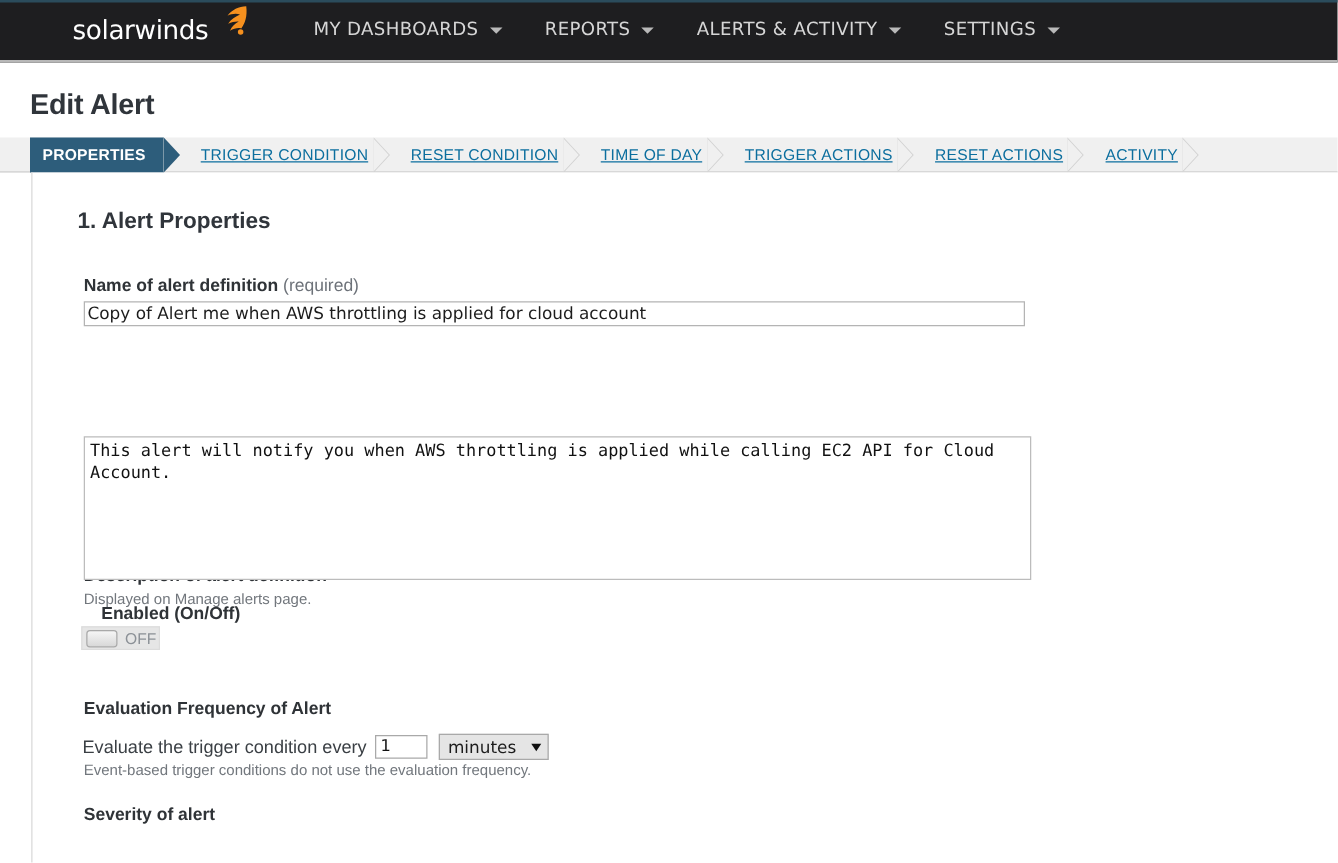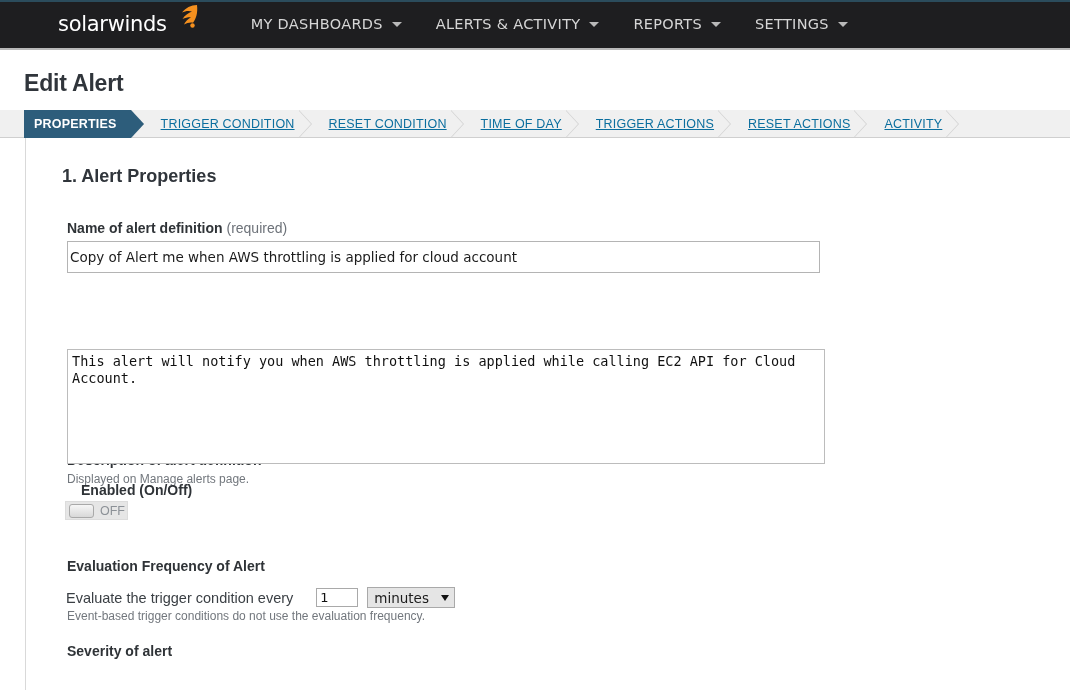--- a/index.html
+++ b/index.html
@@ -116,21 +116,21 @@
   }
   .field-label {
     font-size: 14px; font-weight: bold; color: #2f3337;
   }
   .field-label .soft { font-weight: normal; color: #6d7279; }
   .sub-note { font-size: 12px; color: #72777d; }
 
   .fld-name-label { position: absolute; left: 41px; top: 82px; }
   .txt-input {
     position: absolute; left: 41px; top: 103px;
-    width: 753px; height: 32px;
+    width: 753px; height: 20px;
     border: 1px solid #b4b4b4;
     background: #fff;
     font-family: "DejaVu Sans", sans-serif;
     font-size: 13.5px; color: #1c1c1c;
     padding: 0 2px; line-height: 18px;
   }
 
   .fld-desc-label { position: absolute; left: 41px; top: 314px; }
   .fld-desc-note  { position: absolute; left: 41px; top: 334px; }
   .txt-area {
@@ -159,21 +159,21 @@
   .toggle .state {
     margin-left: 6px; font-size: 12.5px; color: #8c9197; font-weight: 500;
   }
 
   .fld-eval-label { position: absolute; left: 41px; top: 420px; }
   .eval-row {
     position: absolute; left: 40px; top: 449px;
     display: flex; align-items: center;
   }
   .eval-row .txt {
-    font-size: 14.5px; color: #3a3f44; margin-right: 23px;
+    font-size: 14.5px; color: #3a3f44; margin-right: 7px;
   }
   .num-input {
     width: 42px; height: 19px;
     border: 1px solid #a9a9a9; background:#fff;
     font-family: "DejaVu Sans", sans-serif; font-size: 13px;
     color: #111; padding: 0 3px;
   }
   .sel {
     margin-left: 9px;
     height: 21px; min-width: 80px;
@@ -225,25 +225,25 @@
         <circle cx="22.5" cy="23.5" r="2.2" fill="#f5901e"></circle>
       </svg>
     </span>
   </div>
 
   <div class="navitem">
     <span>MY DASHBOARDS</span>
     <span class="caret"></span>
   </div>
   <div class="navitem">
+    <span>REPORTS</span>
+    <span class="caret"></span>
+  </div>
+  <div class="navitem">
     <span>ALERTS &amp; ACTIVITY</span>
-    <span class="caret"></span>
-  </div>
-  <div class="navitem">
-    <span>REPORTS</span>
     <span class="caret"></span>
   </div>
   <div class="navitem">
     <span>SETTINGS</span>
     <span class="caret"></span>
   </div>
 </div>
 
 <div class="page-title">Edit Alert</div>
 

